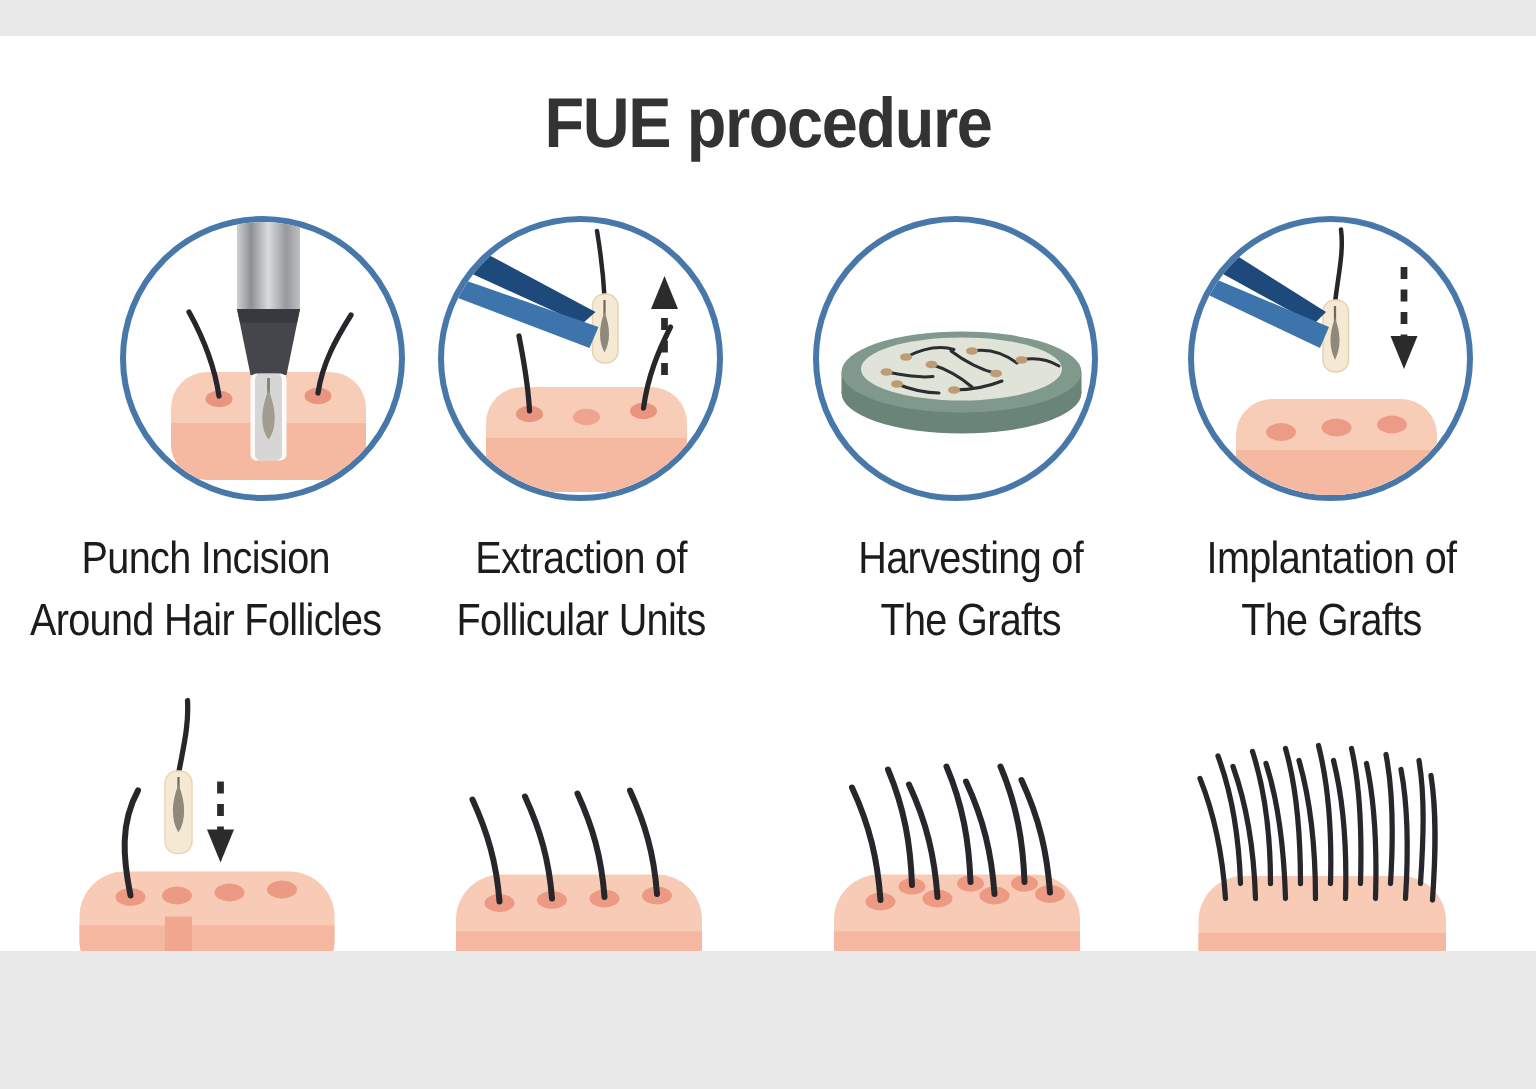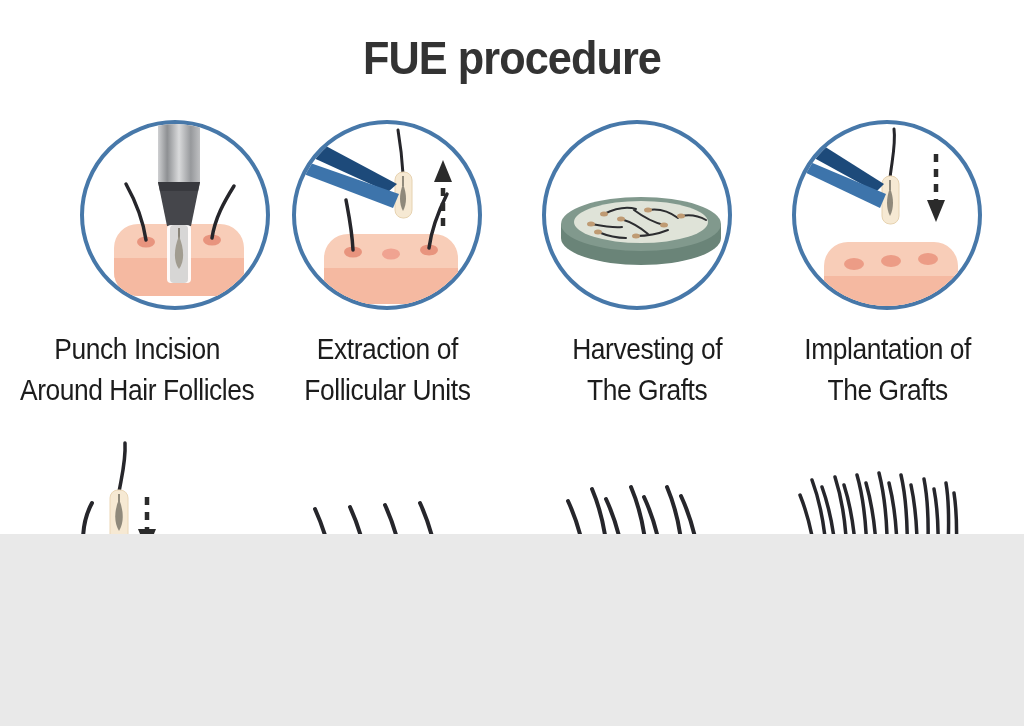--- a/index.html
+++ b/index.html
@@ -1,17 +1,17 @@
 <!DOCTYPE html>
 <html><head>
 <meta charset="utf-8">
 <style>
   * { margin:0; padding:0; box-sizing:border-box; }
   body { background:#e9e9e9; font-family:"Liberation Sans", sans-serif; }
-  .page { position:relative; width:1024px; height:534px; background:#ffffff; overflow:hidden; }
+  .page { position:relative; width:1024px; height:610px; background:#ffffff; overflow:hidden;margin-top:24px; }
 
   .title {
     position:absolute; top:30px; left:0; width:1024px;
     text-align:center; font-size:47px; font-weight:700; color:#333333;
     letter-spacing:-1px; transform:scaleX(.92); transform-origin:center;
   }
 
   .steps-row {
     position:absolute; top:120px; left:12px; width:1000px;
     display:grid; grid-template-columns:repeat(4,250px); justify-items:center;

